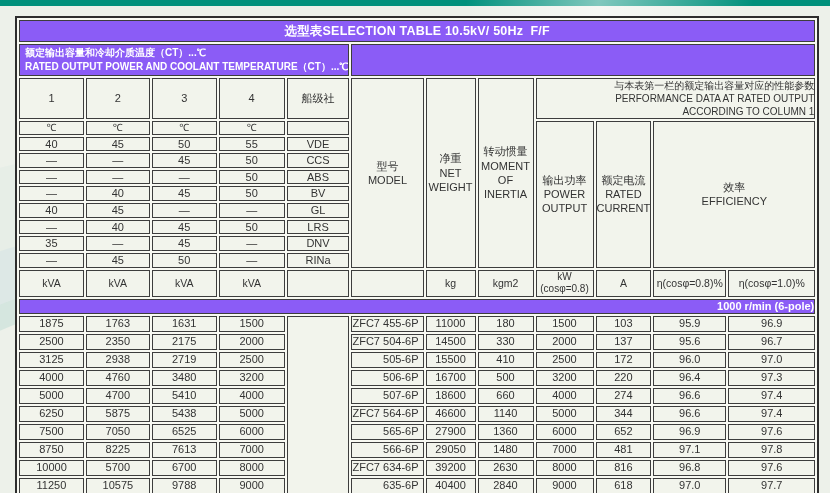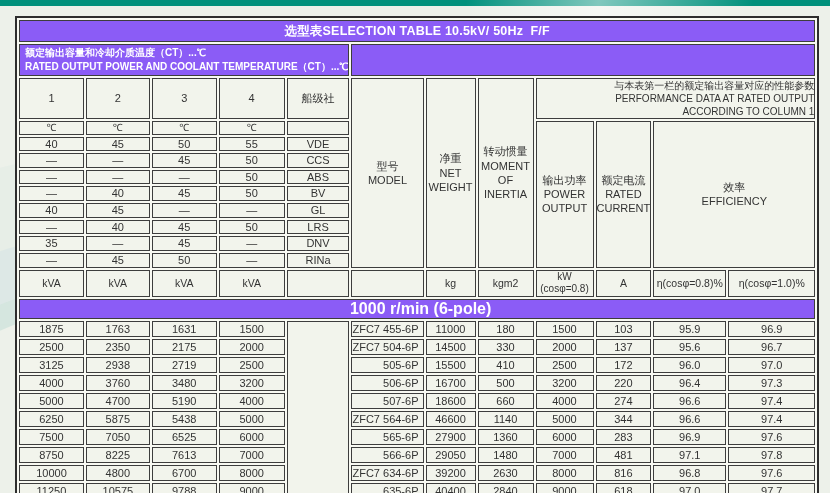--- a/index.html
+++ b/index.html
@@ -28,21 +28,21 @@
     font-size:11px;padding:0;overflow:hidden;line-height:1.15;
   }
   td.t{background:#8b5cf6;color:#ffffff;font-weight:bold;}
   .r-title td{height:20px;font-size:12.5px;white-space:pre;letter-spacing:0.2px;}
   .r-sub td{height:30px;}
   .r-sub .sub-text{text-align:left;padding-left:5px;font-size:10px;line-height:1.4;white-space:nowrap;}
   .r-hdr td{height:34px;}
   .r-deg td{height:11px;font-size:10px;}
   .r-temp td{height:12px;}
   .r-kva td{height:20px;font-size:10.5px;}
-  .r-band td{height:13px;text-align:center;padding-left:7px;font-size:16px;}
+  .r-band td{height:13px;text-align:right;padding-left:7px;font-size:11px;}
   .r-data td{height:14px;}
   .hdr2{font-size:11px;line-height:1.3;}
   .perf{font-size:10px;line-height:1.3;text-align:right;}
   .unit-sm{font-size:10px;line-height:1.25;}
   .model-cell{text-align:right;padding-right:4px;font-size:11px;white-space:nowrap;}
 </style>
 </head>
 <body>
 
 <div class="top-strip"></div>
@@ -243,35 +243,35 @@
     <td class="model-cell">505-6P</td>
     <td>15500</td>
     <td>410</td>
     <td>2500</td>
     <td>172</td>
     <td>96.0</td>
     <td>97.0</td>
   </tr>
   <tr class="r-data">
     <td>4000</td>
-    <td>3760</td>
+    <td>4760</td>
     <td>3480</td>
     <td>3200</td>
     <td class="model-cell">506-6P</td>
     <td>16700</td>
     <td>500</td>
     <td>3200</td>
     <td>220</td>
     <td>96.4</td>
     <td>97.3</td>
   </tr>
   <tr class="r-data">
     <td>5000</td>
     <td>4700</td>
-    <td>5190</td>
+    <td>5410</td>
     <td>4000</td>
     <td class="model-cell">507-6P</td>
     <td>18600</td>
     <td>660</td>
     <td>4000</td>
     <td>274</td>
     <td>96.6</td>
     <td>97.4</td>
   </tr>
   <tr class="r-data">
@@ -289,40 +289,40 @@
   </tr>
   <tr class="r-data">
     <td>7500</td>
     <td>7050</td>
     <td>6525</td>
     <td>6000</td>
     <td class="model-cell">565-6P</td>
     <td>27900</td>
     <td>1360</td>
     <td>6000</td>
-    <td>283</td>
+    <td>652</td>
     <td>96.9</td>
     <td>97.6</td>
   </tr>
   <tr class="r-data">
     <td>8750</td>
     <td>8225</td>
     <td>7613</td>
     <td>7000</td>
     <td class="model-cell">566-6P</td>
     <td>29050</td>
     <td>1480</td>
     <td>7000</td>
     <td>481</td>
     <td>97.1</td>
     <td>97.8</td>
   </tr>
   <tr class="r-data">
     <td>10000</td>
-    <td>4800</td>
+    <td>5700</td>
     <td>6700</td>
     <td>8000</td>
     <td class="model-cell">ZFC7 634-6P</td>
     <td>39200</td>
     <td>2630</td>
     <td>8000</td>
     <td>816</td>
     <td>96.8</td>
     <td>97.6</td>
   </tr>

